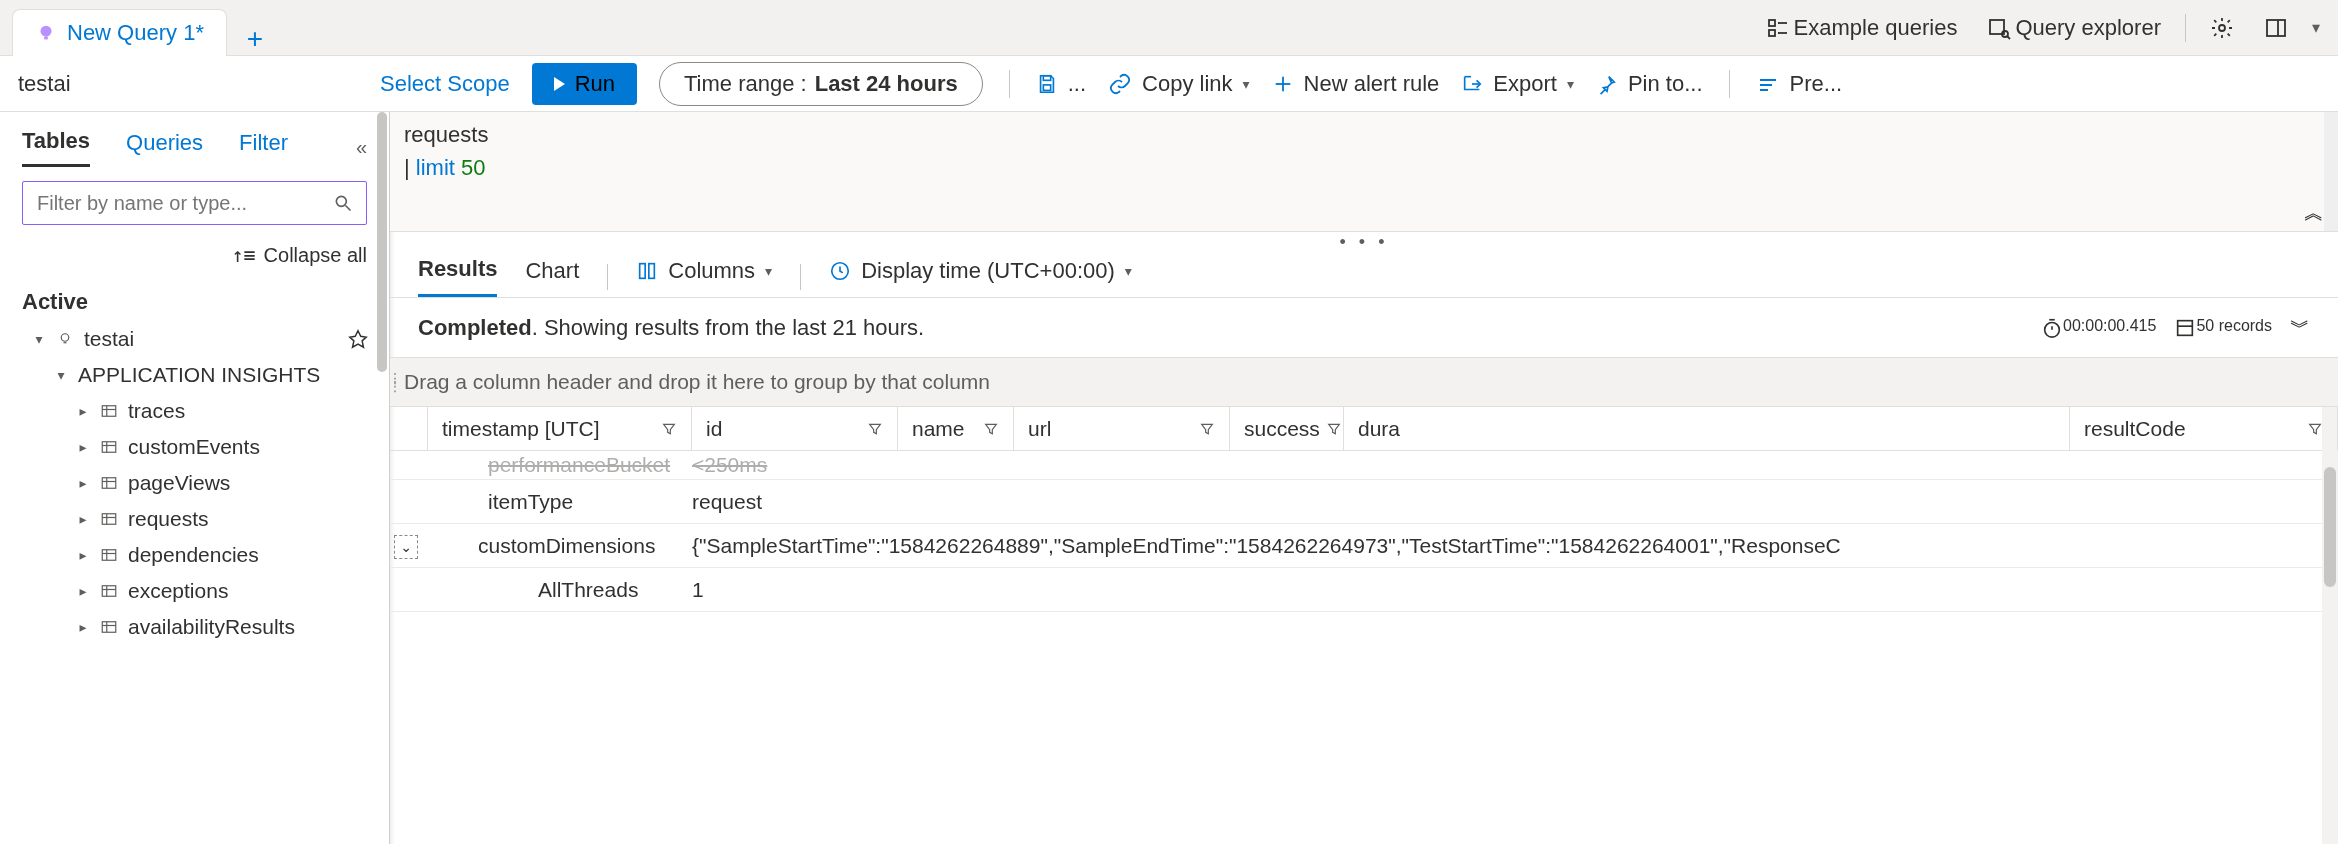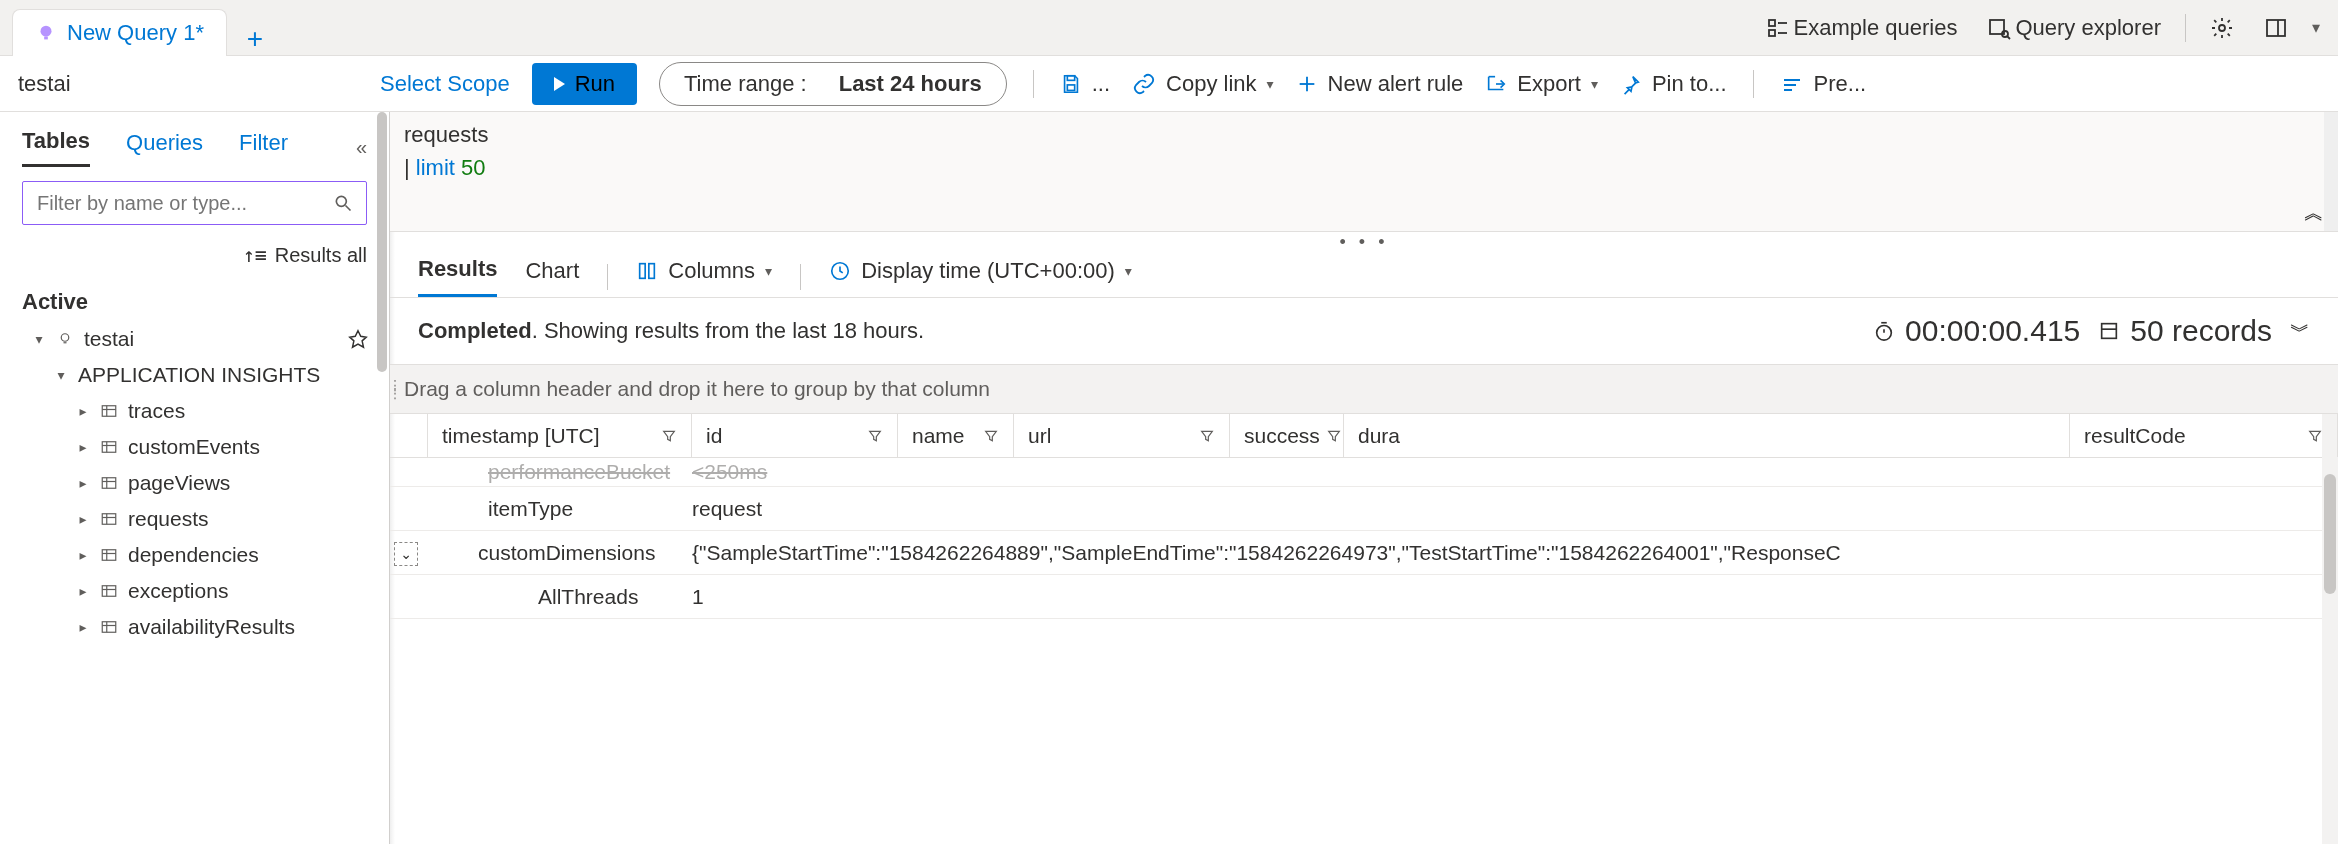--- a/index.html
+++ b/index.html
@@ -16,21 +16,21 @@
   .ta-ico { width:24px; height:24px; display:inline-flex; align-items:center; justify-content:center; }
   .tabbar-actions .sep { width:1px; height:28px; background:#c8c6c4; }
   
   
   .cmdbar { height:56px; display:flex; align-items:center; gap:22px; padding:0 18px; border-bottom:1px solid #e1dfdd; }
   .cmdbar .scope-name { font-size:22px; color:#323130; min-width:340px; }
   .select-scope { color:#0078d4; font-size:22px; cursor:pointer; }
   .run-btn { background:#0078d4; color:#000000; border:none; border-radius:4px; padding:8px 22px; font-size:22px; display:flex; align-items:center; gap:10px; cursor:pointer; }
   .run-btn .tri { width:0; height:0; border-top:7px solid transparent; border-bottom:7px solid transparent; border-left:11px solid #fff; }
   .time-pill { border:1px solid #8a8886; border-radius:28px; padding:8px 24px; font-size:22px; display:flex; gap:8px; }
-  .time-pill strong { font-weight:700;margin-left:24px; }
+  .time-pill strong { font-weight:700; }
   .cmd-sep { width:1px; height:28px; background:#c8c6c4; margin:0 4px; }
   .cmd-item { display:flex; align-items:center; gap:10px; font-size:22px; cursor:pointer; }
   .cmd-item .chev { font-size:14px; color:#605e5c; }
   
   
   .split { display:flex; height:calc(844px - 56px - 56px); }
   .left { width:390px; border-right:1px solid #e1dfdd; position:relative; display:flex; flex-direction:column; }
   .left::after{content:"";position:absolute;right:-6px;top:0;bottom:0;width:6px;background:linear-gradient(to right, rgba(0,0,0,0.08), transparent);}  
   .left-scrollthumb{position:absolute;right:2px;top:0;width:10px;height:260px;background:#c8c6c4;border-radius:5px;}
   .left-tabs { display:flex; align-items:center; gap:36px; padding:16px 22px 0 22px; }
@@ -63,21 +63,21 @@
   
   .results-tabs{ display:flex; align-items:center; gap:28px; padding:10px 22px 0 28px; border-bottom:1px solid #e1dfdd; }
   .rt{ font-size:22px; padding-bottom:12px; cursor:pointer; }
   .rt.active{ font-weight:700; color:#323130; border-bottom:3px solid #0078d4; }
   .rt-sep{ width:1px; height:26px; background:#c8c6c4; }
   .rt-item{ display:flex; align-items:center; gap:10px; font-size:22px; cursor:pointer; padding-bottom:12px;}
   
   .status-row{ display:flex; align-items:center; gap:18px; padding:16px 28px; font-size:22px; }
   .status-row .label strong{font-weight:700;}
   .status-row .spacer{ flex:1; }
-  .stat-item{ display:flex; align-items:center; gap:10px; font-size:30px; }
+  .stat-item{ display:flex; font-size:16px; }
   
   .group-hint{ background:#f3f2f1; color:#605e5c; padding:12px 14px; font-size:21px; border-top:1px solid #e1dfdd; border-bottom:1px solid #e1dfdd; position:relative;}
   .grip-dots{ position:absolute; left:-2px; top:50%; transform:translateY(-50%); color:#8a8886; font-size:14px; line-height:8px; }
   
   .grid-wrap{ position:relative; flex:1; overflow:hidden; }
   .grid-head{ display:flex; border-bottom:1px solid #e1dfdd; height:44px; align-items:stretch; }
   .col{ border-right:1px solid #e1dfdd; display:flex; align-items:center; padding:0 14px; gap:6px; position:relative; font-size:21px; color:#323130; }
   .col .funnel{ margin-left:auto; cursor:pointer; color:#605e5c;}
   .c0{ width:38px; }
   .c1{ width:264px; }
@@ -250,21 +250,21 @@
         <span class="search-ico">
           <svg viewBox="0 0 24 24" width="20" height="20" fill="none" stroke="#605e5c" stroke-width="2">
               <circle cx="10" cy="10" r="6"></circle>
               <line x1="15" y1="15" x2="21" y2="21"></line>
             </svg>
         </span>
       </div>
     </div>
     <div class="collapse-all">
       <span style="font-family:monospace;">↑≡</span>
-      <span>Results all</span>
+      <span>Collapse all</span>
     </div>
     <div class="section-head">Active</div>
     <div class="tree">
       <div class="tree-row lvl1">
         <span class="exp">▾</span>
         <span>
             <svg viewBox="0 0 24 24" width="18" height="18" fill="none" stroke="#605e5c" stroke-width="1.6">
               <circle cx="12" cy="10" r="5"></circle>
               <line x1="10" y1="17" x2="14" y2="17"></line>
             </svg>
@@ -392,21 +392,21 @@
               <circle cx="12" cy="12" r="9"></circle>
               <path d="M12 7v5l3 2"></path>
             </svg>
           </span>
         <span>Display time (UTC+00:00)</span>
         <span class="chev" style="font-size:14px;color:#605e5c;">▾</span>
       </div>
     </div>
 
     <div class="status-row">
-      <span class="label"><strong>Completed</strong><span>. Showing results from the last 18 hours.</span></span>
+      <span class="label"><strong>Completed</strong><span>. Showing results from the last 21 hours.</span></span>
       <span class="spacer"></span>
       <span class="stat-item">
         <span>
             <svg viewBox="0 0 24 24" width="22" height="22" fill="none" stroke="#323130" stroke-width="1.8">
               <circle cx="12" cy="14" r="8"></circle>
               <path d="M12 10v4"></path>
               <path d="M9 3h6"></path>
             </svg>
           </span>
         <span>00:00:00.415</span>

